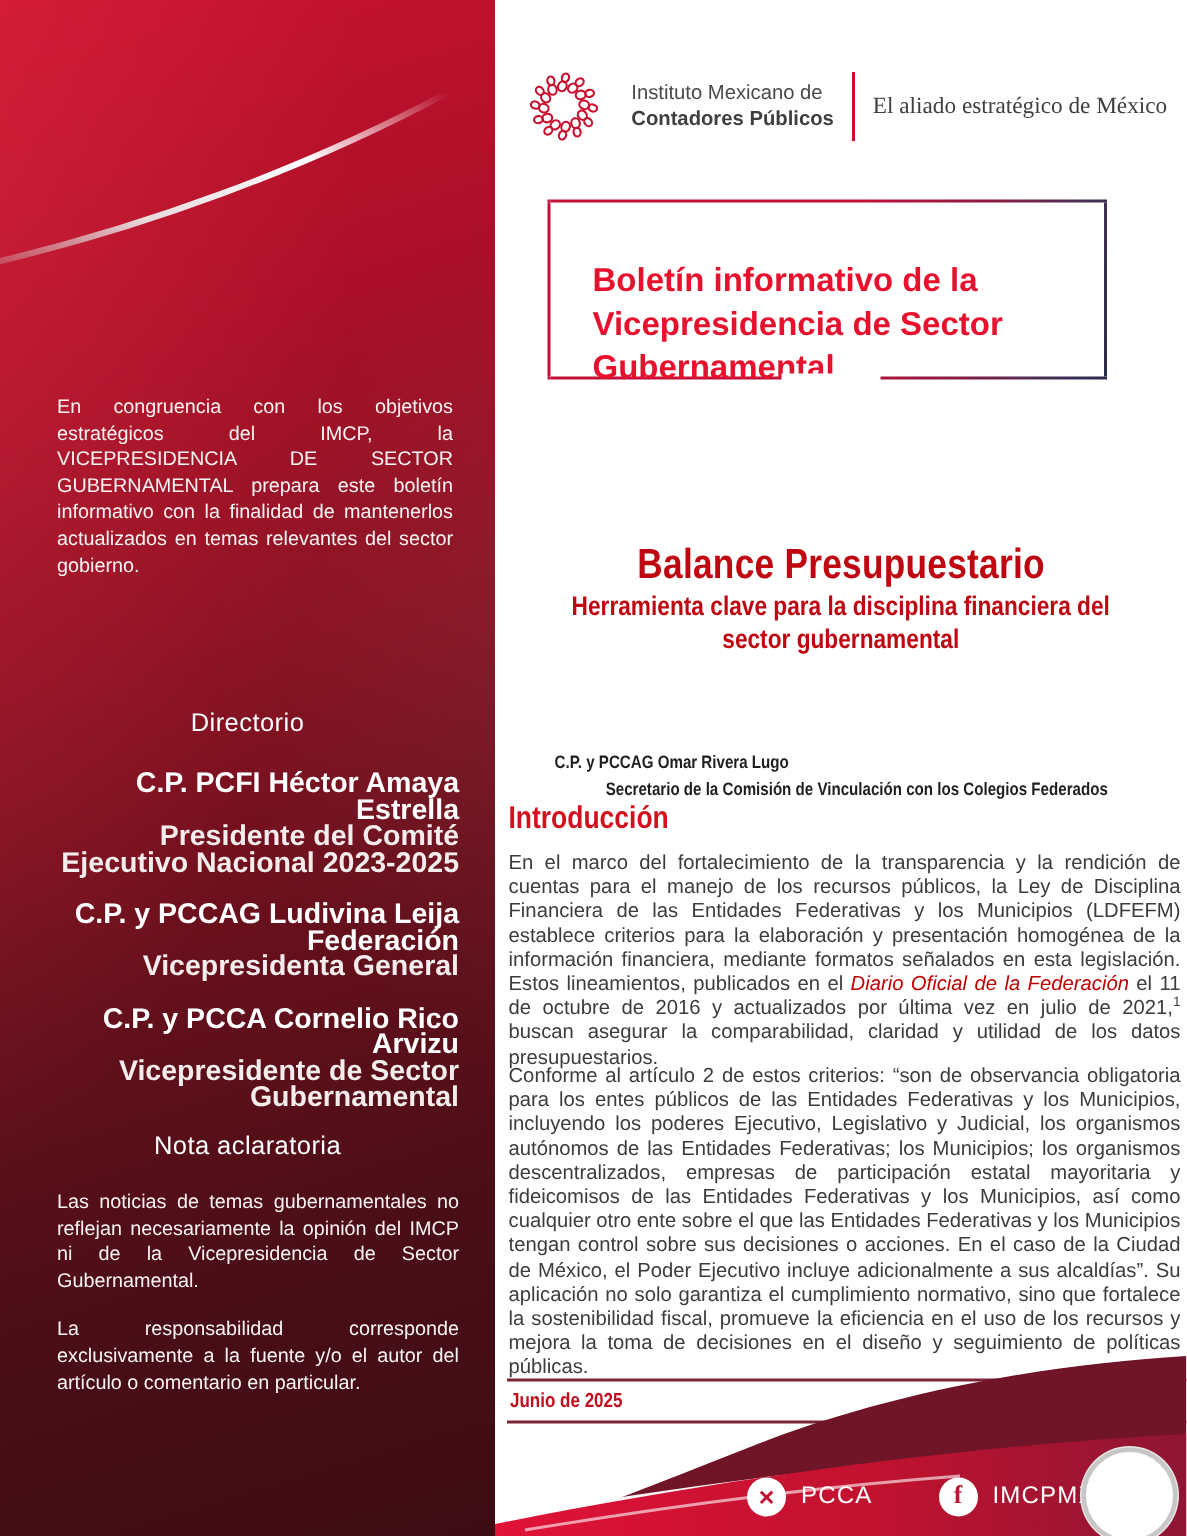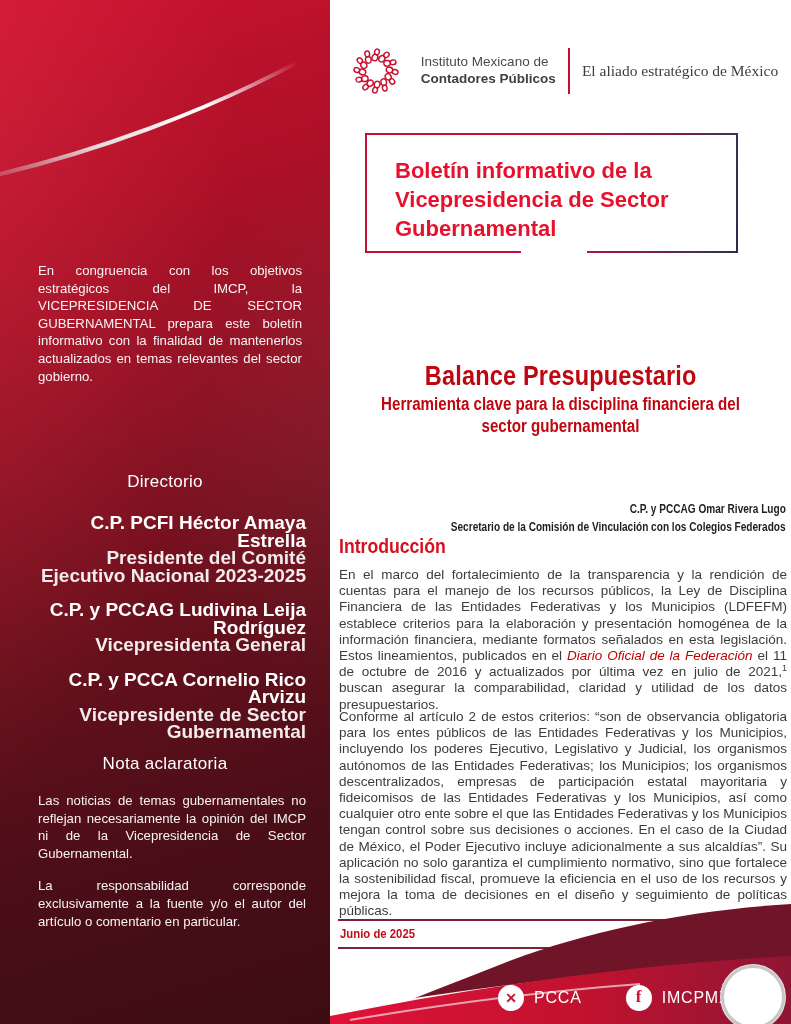--- a/index.html
+++ b/index.html
@@ -55,33 +55,33 @@
   .banner-box {
     position:absolute; top:133px; left:35px; width:373px; height:120px;
     border:2px solid;
     border-image:linear-gradient(103deg, #c41038 52%, #8d1a42 74%, #463055 90%, #2b2c4e 100%) 1;
     background:#fff;
   }
   .banner-gap {
     position:absolute; bottom:-3px; left:calc(50% - 31px); width:66px; height:5px; background:#ffffff;
   }
   .banner-title {
-    padding:21px 30px 0 28px;
+    padding:37px 30px 0 28px;
     font-size:22px; font-weight:bold; color:#e8112d; line-height:29px;
   }
 
   
   .cond { font-weight:bold; display:inline-block; transform:scaleX(0.84); }
 
   .article-title-wrap { position:absolute; top:360px; width:461px; text-align:center; }
   .article-title { font-size:28px; color:#be0710; transform-origin:center; letter-spacing:0.2px; }
   .article-subtitle-wrap { position:absolute; top:394px; width:461px; text-align:center; }
   .article-subtitle { font-size:18px; line-height:21.5px; color:#be0710; transform-origin:center; }
 
-  .author-block { position:absolute; top:499px; left:10px; right:5px; text-align:right; color:#1e1e1e; }
+  .author-block { position:absolute; top:499px; left:10px; right:5px; color:#1e1e1e; }
   .author-block .a1, .author-block .a2 { font-size:12px; line-height:15px; transform-origin:right center; }
 
   .section-heading-wrap { position:absolute; top:534px; left:9px; }
   .section-heading { font-size:21px; color:#d4101e; transform-origin:left center; }
 
   .body-par {
     position:absolute; left:9px; right:4px;
     font-size:13.5px; line-height:16.2px; color:#3c3c3c; text-align:justify;
   }
   .p1 { top:567px; }
@@ -140,21 +140,21 @@
   <p class="sb-intro">En congruencia con los objetivos estratégicos del IMCP, la VICEPRESIDENCIA DE SECTOR GUBERNAMENTAL prepara este boletín informativo con la finalidad de mantenerlos actualizados en temas relevantes del sector gobierno.</p>
 
   <div class="sb-heading sb-directorio-title">Directorio</div>
 
   <div class="sb-members">
     <div class="sb-member">
       <div class="name">C.P. PCFI Héctor Amaya Estrella</div>
       <div class="role">Presidente del Comité Ejecutivo Nacional 2023-2025</div>
     </div>
     <div class="sb-member">
-      <div class="name">C.P. y PCCAG Ludivina Leija Rodríguez</div>
+      <div class="name">C.P. y PCCAG Ludivina Leija Federación</div>
       <div class="role">Vicepresidenta General</div>
     </div>
     <div class="sb-member">
       <div class="name">C.P. y PCCA Cornelio Rico Arvizu</div>
       <div class="role">Vicepresidente de Sector Gubernamental</div>
     </div>
   </div>
 
   <div class="sb-heading sb-nota-title">Nota aclaratoria</div>
 

